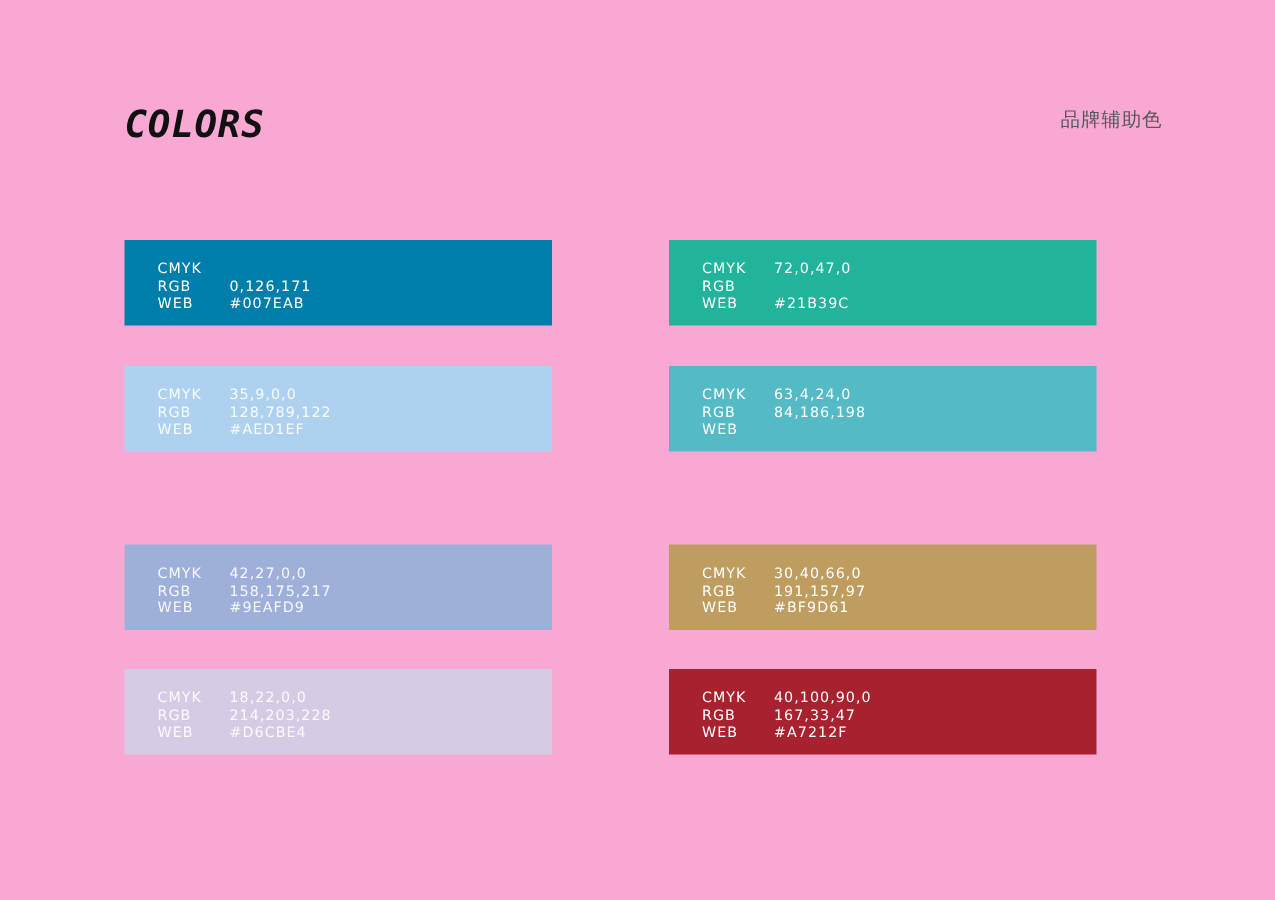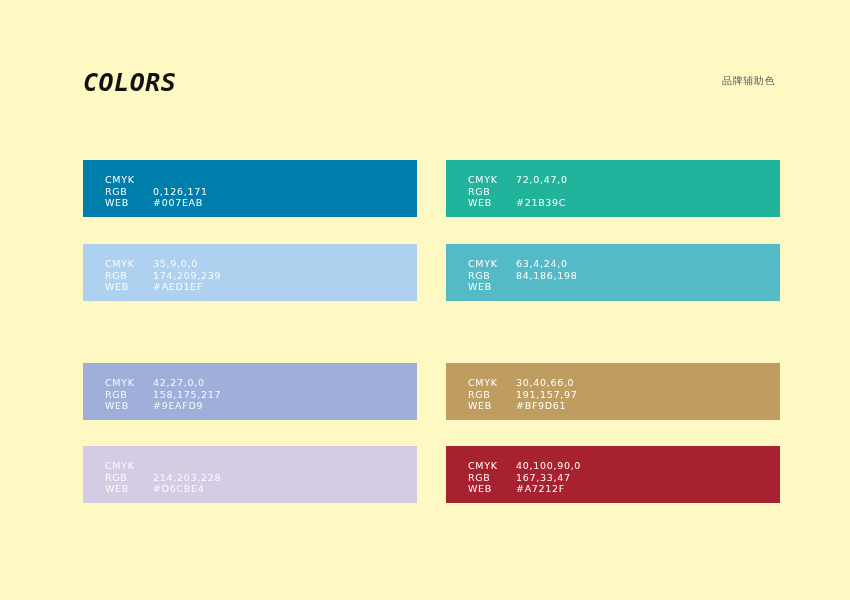--- a/index.html
+++ b/index.html
@@ -12,21 +12,21 @@
     height: 600px;
     position: relative;
     overflow: hidden;
     font-family: "Liberation Sans", "DejaVu Sans", sans-serif;
     -webkit-font-smoothing: antialiased;
   }
 
   .page {
     position: absolute;
     inset: 0;
-    background: #fef9c3;
+    background: #f9a8d4;
   }
 
   
   .page-title {
     position: absolute;
     left: 83px;
     top: 68px;
     font-family: "DejaVu Sans Mono", "Liberation Mono", monospace;
     font-size: 25px;
     font-weight: bold;
@@ -35,40 +35,40 @@
     color: #111111;
     line-height: 30px;
     white-space: nowrap;
   }
 
   .header-label {
     position: absolute;
     right: 75px;
     top: 72px;
     font-family: "DejaVu Sans", "Liberation Sans", sans-serif;
-    font-size: 10px;
+    font-size: 13px;
     font-weight: normal;
     letter-spacing: 0.6px;
     color: #58595b;
     line-height: 18px;
     white-space: nowrap;
   }
 
   
   .swatch-grid {
     position: absolute;
     left: 83px;
     top: 160px;
     width: 648px;
     height: 342px;
   }
 
   .swatch {
     position: absolute;
-    width: 334px;
+    width: 285px;
     height: 57px;
     box-sizing: border-box;
     padding: 14px 16px 0 22px;
   }
 
   .swatch.col-left  { left: 0px; }
   .swatch.col-right { left: 363px; }
 
   .swatch.row-0 { top: 0px; }
   .swatch.row-1 { top: 84px; }
@@ -129,21 +129,21 @@
     </div>
 
     <div class="swatch col-left row-1 tone-soft" style="background-color: rgb(174, 209, 239);">
       <div class="swatch-rows">
         <div class="swatch-line">
           <span class="swatch-key">CMYK</span>
           <span class="swatch-val">35,9,0,0</span>
         </div>
         <div class="swatch-line">
           <span class="swatch-key">RGB</span>
-          <span class="swatch-val">174,209,239</span>
+          <span class="swatch-val">128,789,122</span>
         </div>
         <div class="swatch-line">
           <span class="swatch-key">WEB</span>
           <span class="swatch-val">#AED1EF</span>
         </div>
       </div>
     </div>
 
     <div class="swatch col-left row-2 tone-soft" style="background-color: rgb(158, 175, 217);">
       <div class="swatch-rows">
@@ -159,20 +159,21 @@
           <span class="swatch-key">WEB</span>
           <span class="swatch-val">#9EAFD9</span>
         </div>
       </div>
     </div>
 
     <div class="swatch col-left row-3 tone-soft" style="background-color: rgb(214, 203, 228);">
       <div class="swatch-rows">
         <div class="swatch-line">
           <span class="swatch-key">CMYK</span>
+          <span class="swatch-val">18,22,0,0</span>
         </div>
         <div class="swatch-line">
           <span class="swatch-key">RGB</span>
           <span class="swatch-val">214,203,228</span>
         </div>
         <div class="swatch-line">
           <span class="swatch-key">WEB</span>
           <span class="swatch-val">#D6CBE4</span>
         </div>
       </div>

